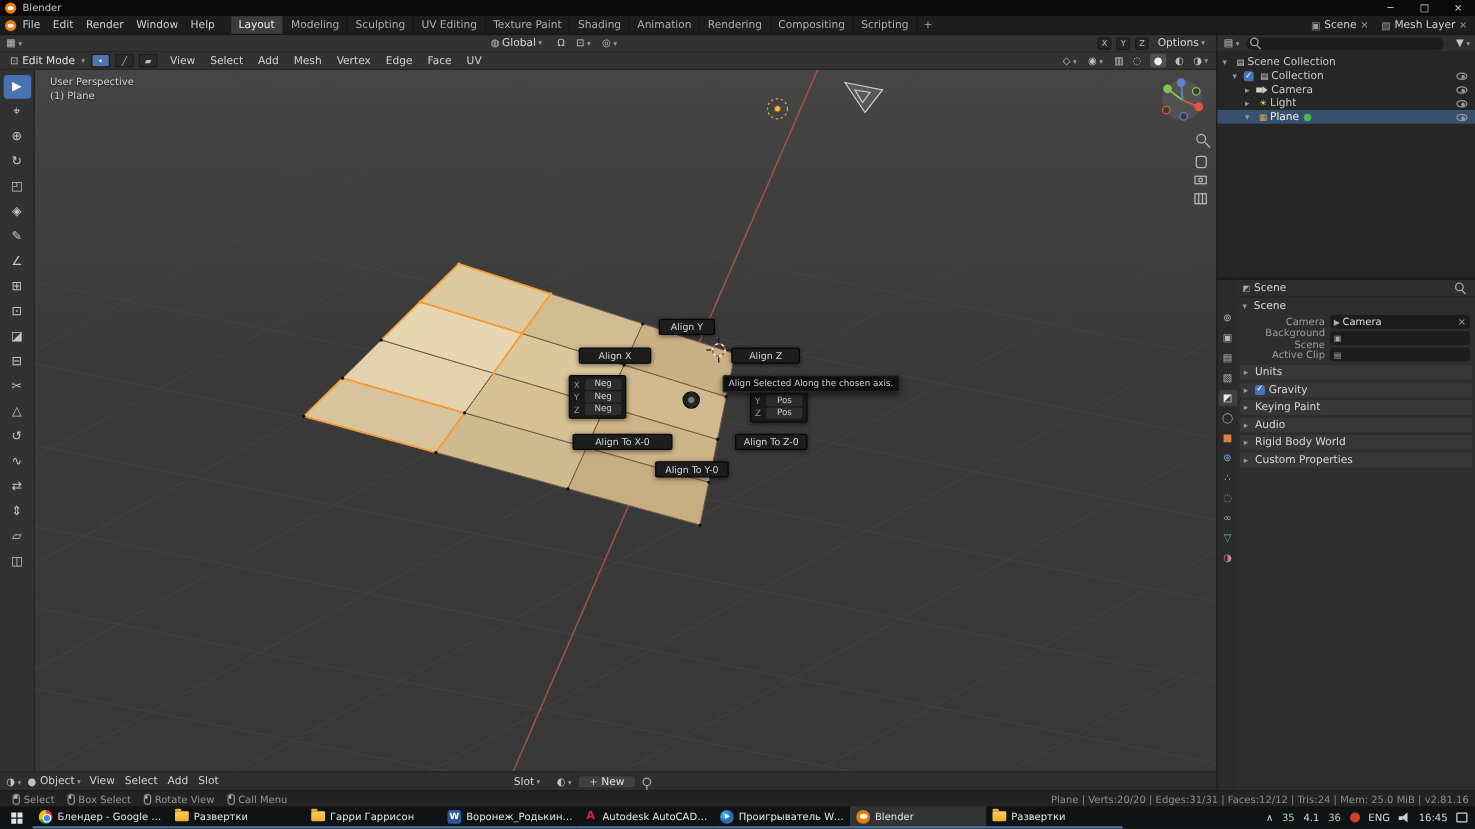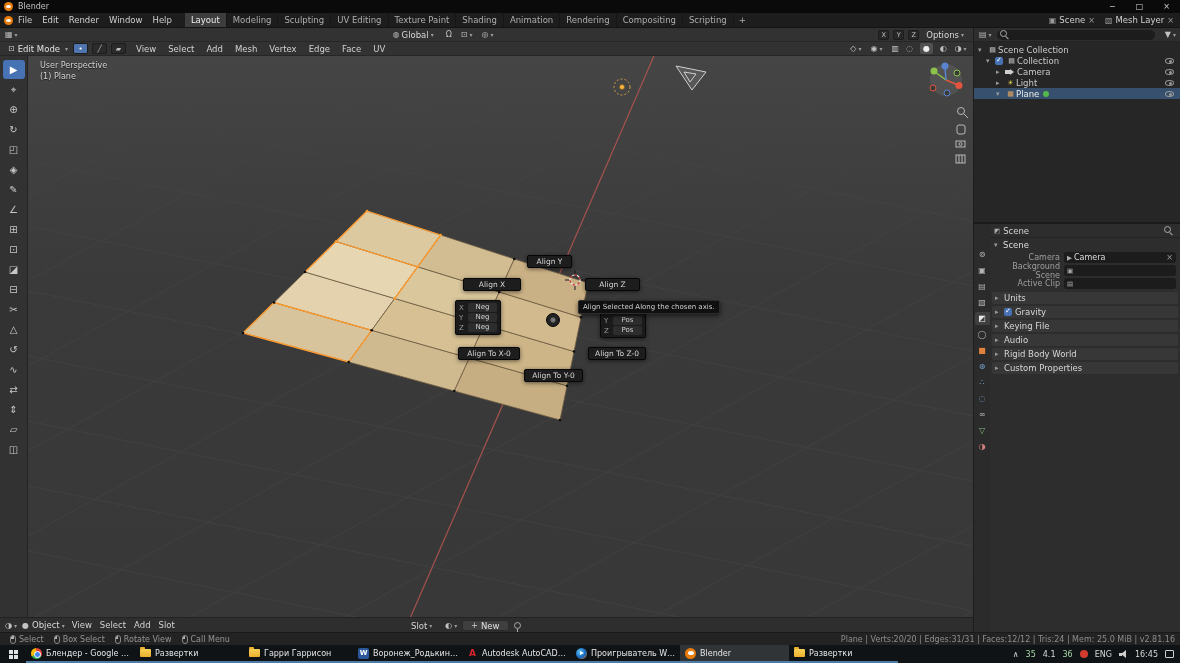--- a/index.html
+++ b/index.html
@@ -437,21 +437,21 @@
           <span class="cell">Pos</span>
         </div>
       <div class="prowp">
           <span class="axl">Z</span>
           <span class="cell">Pos</span>
         </div>
     </div>
 
     <div class="tooltip" style="left:550px;top:244px;text-align:right;">Align Selected Along the chosen axis.</div>
 
-    <div class="pbtn" style="left:430px;top:291px;width:62px;height:13px;">Align To X-0</div>
+    <div class="pbtn" style="left:430px;top:291px;width:80px;height:13px;">Align To X-0</div>
     <div class="pbtn" style="left:560px;top:291px;width:58px;height:13px;">Align To Z-0</div>
     <div class="pbtn" style="left:496px;top:313px;width:59px;height:13px;">Align To Y-0</div>
     <div class="knob"></div>
   </div>
 
   <div class="abs outliner-header">
     <span class="hicon dd">▤</span>
     <span class="osearch">
         <span class="mag"></span>
       </span>
@@ -547,21 +547,21 @@
       <span class="tri closed"></span>
       <span>Units</span>
     </div>
     <div class="psec">
       <span class="tri closed"></span>
       <span class="chk"></span>
       <span>Gravity</span>
     </div>
     <div class="psec">
       <span class="tri closed"></span>
-      <span>Keying File</span>
+      <span>Keying Paint</span>
     </div>
     <div class="psec">
       <span class="tri closed"></span>
       <span>Audio</span>
     </div>
     <div class="psec">
       <span class="tri closed"></span>
       <span>Rigid Body World</span>
     </div>
     <div class="psec">

